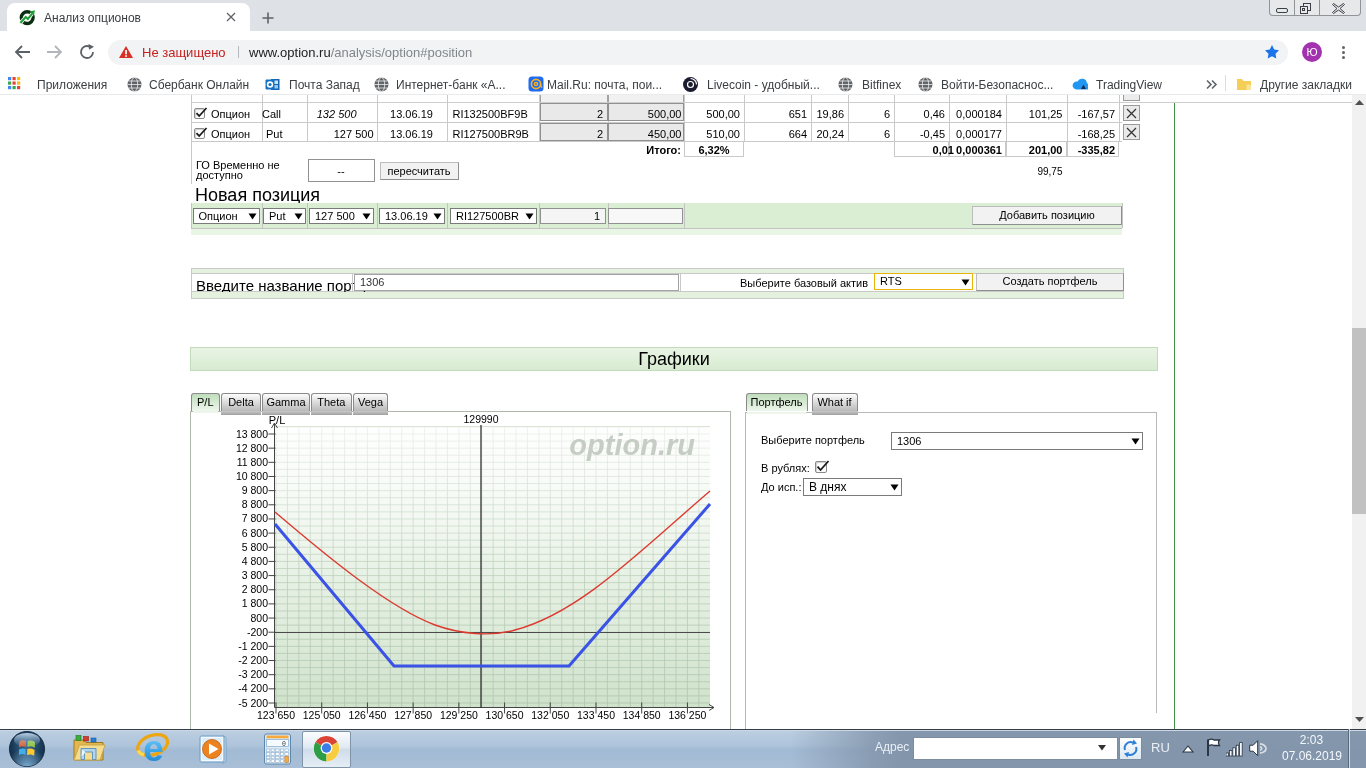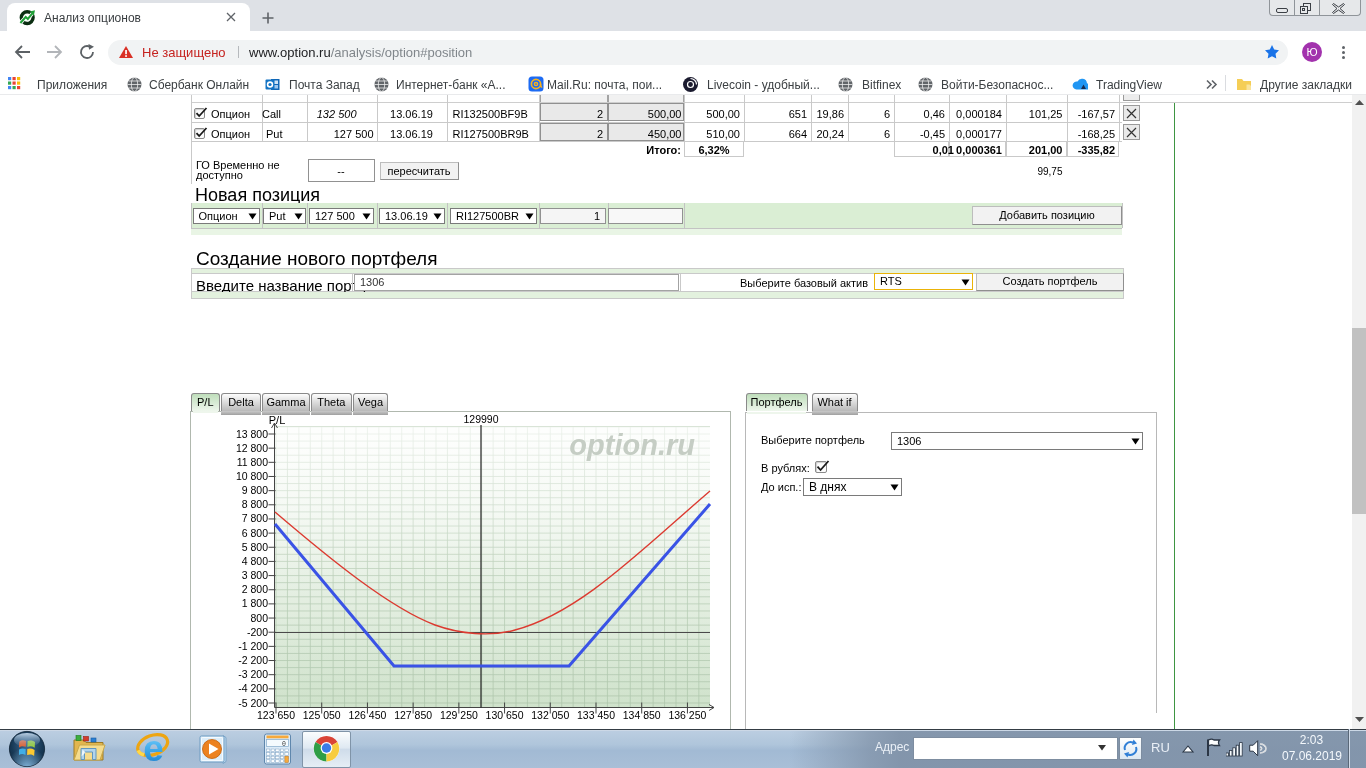--- a/index.html
+++ b/index.html
@@ -252,34 +252,34 @@
 <svg class="a" style="left:432.5px;top:212.5px" width="9" height="7">
       <path d="M0.5,0.5 L8.5,0.5 L4.5,6.5 Z" fill="#000"></path>
     </svg>
 <div class="a txt" style="left:450px;top:207.5px;width:87px;height:16px;background:#fff;border:1px solid #7a7a7a;font-size:11px;color:#000;padding-left:5px;line-height:14px;overflow:hidden"><span style="display:inline-block;width:63px;overflow:hidden;vertical-align:top;white-space:nowrap">RI127500BR9B</span></div>
 <svg class="a" style="left:525px;top:212.5px" width="9" height="7">
       <path d="M0.5,0.5 L8.5,0.5 L4.5,6.5 Z" fill="#000"></path>
     </svg>
 <div class="a" style="left:539.5px;top:207.5px;width:66.5px;height:16px;background:#f5f5f5;border:1px solid #919191;font-size:11px;text-align:right;padding-right:5px;line-height:14px">1</div>
 <div class="a" style="left:608px;top:207.5px;width:75px;height:16px;background:#f8f8f8;border:1px solid #919191"></div>
 <div class="a" style="left:972px;top:205.5px;width:150px;height:19.5px;background:#f2f2f2;border:1px solid #bdbdbd;border-right-color:#8f8f8f;border-bottom-color:#8f8f8f;font-size:11px;text-align:center;line-height:17px">Добавить позицию</div>
-<div class="a txt" style="left:196px;top:247.5px;font-size:19px;color:#000">Создание нового портфеля</div>
 <div class="a" style="left:191px;top:267.5px;width:933px;height:5px;background:#e3f1de;border:1px solid #c9c9c9;border-bottom:none"></div>
 <div class="a" style="left:191px;top:272.5px;width:933px;height:19px;border:1px solid #c9c9c9;background:#fff"></div>
 <div class="a txt" style="left:196px;top:276.5px;font-size:15px;color:#000">Введите название портфеля</div>
 <div class="a" style="left:351.5px;top:272.5px;width:1px;height:19px;background:#c9c9c9"></div>
 <div class="a" style="left:354px;top:273.5px;width:325px;height:17px;background:#fff;border:1px solid #a3a3a3;font-size:11px;padding-left:5px;line-height:15px;color:#333">1306</div>
 <div class="a" style="left:680px;top:272.5px;width:1px;height:19px;background:#c9c9c9"></div>
 <div class="a txt" style="left:682px;top:276.5px;width:186px;font-size:11px;color:#000;text-align:right">Выберите базовый актив</div>
 <div class="a txt" style="left:874px;top:273px;width:99px;height:17px;background:#fff;border:1px solid #eab308;font-size:11px;color:#000;padding-left:5px;line-height:15px;overflow:hidden">RTS</div>
 <svg class="a" style="left:961px;top:278.5px" width="9" height="7">
       <path d="M0.5,0.5 L8.5,0.5 L4.5,6.5 Z" fill="#000"></path>
     </svg>
 <div class="a" style="left:976px;top:273px;width:148px;height:17.5px;background:#f2f2f2;border:1px solid #bdbdbd;border-right-color:#8f8f8f;border-bottom-color:#8f8f8f;font-size:11px;text-align:center;line-height:15px">Создать портфель</div>
 <div class="a" style="left:191px;top:291.5px;width:933px;height:7px;background:#e3f1de;border:1px solid #c9c9c9;border-top:none"></div>
+<div class="a" style="left:190px;top:347px;width:968px;height:24px;background:linear-gradient(#e9f4e4,#d7ebd1);border:1px solid #c2dcbb;font-size:18px;color:#000;text-align:center;line-height:23px">Графики</div>
 <div class="a" style="left:191px;top:393px;width:28.5px;height:18px;background:linear-gradient(#bfdebb,#eef6ec);border:1px solid #8a8a8a;border-bottom:none;border-radius:3px 3px 0 0;font-size:11px;text-align:center;line-height:17px;color:#000">P/L</div>
 <div class="a" style="left:221px;top:393px;width:40px;height:18px;background:linear-gradient(#fdfdfd,#b9b9b9);border:1px solid #8a8a8a;border-bottom:none;border-radius:3px 3px 0 0;font-size:11px;text-align:center;line-height:17px;color:#000">Delta</div>
 <div class="a" style="left:262px;top:393px;width:48px;height:18px;background:linear-gradient(#fdfdfd,#b9b9b9);border:1px solid #8a8a8a;border-bottom:none;border-radius:3px 3px 0 0;font-size:11px;text-align:center;line-height:17px;color:#000">Gamma</div>
 <div class="a" style="left:311px;top:393px;width:40.5px;height:18px;background:linear-gradient(#fdfdfd,#b9b9b9);border:1px solid #8a8a8a;border-bottom:none;border-radius:3px 3px 0 0;font-size:11px;text-align:center;line-height:17px;color:#000">Theta</div>
 <div class="a" style="left:353px;top:393px;width:35px;height:18px;background:linear-gradient(#fdfdfd,#b9b9b9);border:1px solid #8a8a8a;border-bottom:none;border-radius:3px 3px 0 0;font-size:11px;text-align:center;line-height:17px;color:#000">Vega</div>
 <div class="a" style="left:190px;top:411px;width:541px;height:319px;background:#fff;border:1px solid #b0b8ae;border-bottom:none"></div>
 <div class="a" style="left:192.5px;top:411px;width:25.5px;height:2px;background:#eef6ec"></div>
 <div class="a" style="left:221px;top:410.5px;width:40px;height:4px;background:linear-gradient(#c9c9c9,#9f9f9f)"></div>
 <div class="a" style="left:262px;top:410.5px;width:48px;height:4px;background:linear-gradient(#c9c9c9,#9f9f9f)"></div>
 <div class="a" style="left:311px;top:410.5px;width:40.5px;height:4px;background:linear-gradient(#c9c9c9,#9f9f9f)"></div>

